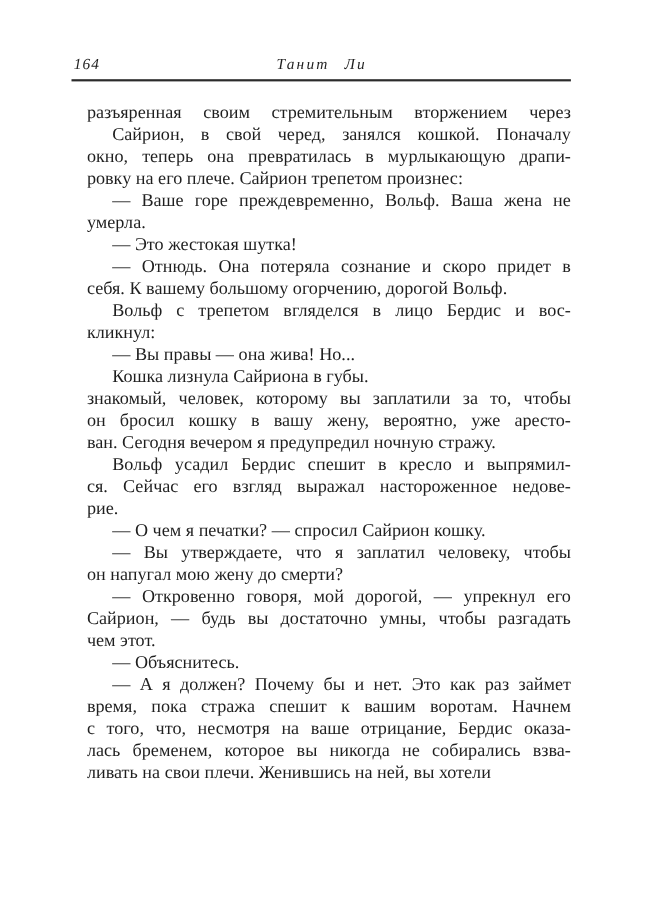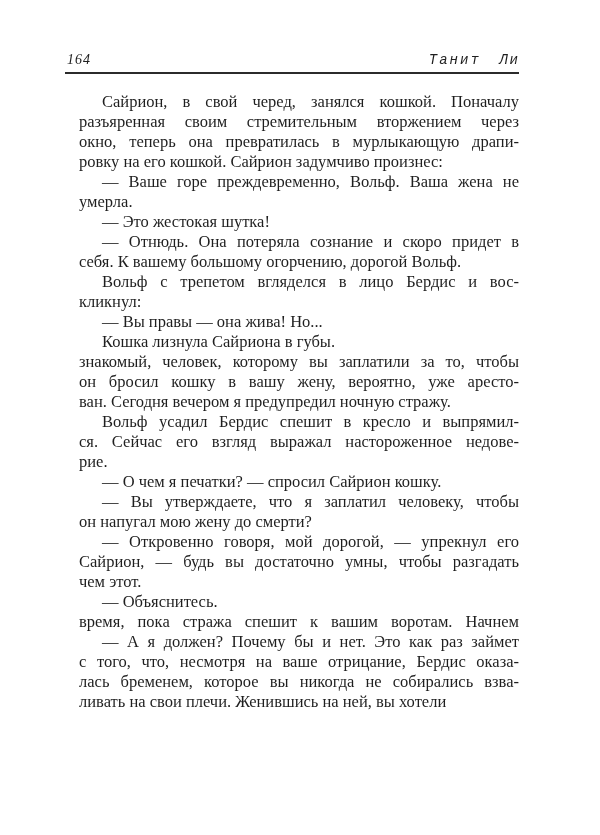--- a/index.html
+++ b/index.html
@@ -30,24 +30,23 @@
     position: absolute;
     left: 2px;
     top: 0;
     letter-spacing: 1px;
   }
   .running {
     position: absolute;
     left: 0;
     right: 0;
     top: 0;
-    text-align: right;
+    text-align: center;
     letter-spacing: 2px;
     word-spacing: 8px;
-    font-family: Liberation Mono, monospace;
   }
   .rule {
     position: absolute;
     top: 72px;
     left: 65px;
     width: 454px;
     height: 2px;
     background: var(--rule, #2b2b2b);
   }
   .body {
@@ -73,24 +72,24 @@
 <body>
 
 <div class="page" style="--bg: #ffffff; --ink: #1f1f1f; --rule: #2b2b2b;">
   <div class="header">
     <span class="pagenum">164</span>
     <span class="running">Танит Ли</span>
   </div>
   <div class="rule"></div>
   <div class="body">
       <div class="para">
+        <div class="line">разъяренная своим стремительным вторжением через</div>
         <div class="line first">Сайрион, в свой черед, занялся кошкой. Поначалу</div>
-        <div class="line">разъяренная своим стремительным вторжением через</div>
         <div class="line">окно, теперь она превратилась в мурлыкающую драпи-</div>
-        <div class="line last">ровку на его кошкой. Сайрион задумчиво произнес:</div>
+        <div class="line last">ровку на его плече. Сайрион трепетом произнес:</div>
       </div>
       <div class="para">
         <div class="line first">— Ваше горе преждевременно, Вольф. Ваша жена не</div>
         <div class="line last">умерла.</div>
       </div>
       <div class="para">
         <div class="line first last">— Это жестокая шутка!</div>
       </div>
       <div class="para">
         <div class="line first">— Отнюдь. Она потеряла сознание и скоро придет в</div>
@@ -125,20 +124,20 @@
       </div>
       <div class="para">
         <div class="line first">— Откровенно говоря, мой дорогой, — упрекнул его</div>
         <div class="line">Сайрион, — будь вы достаточно умны, чтобы разгадать</div>
         <div class="line last">чем этот.</div>
       </div>
       <div class="para">
         <div class="line first last">— Объяснитесь.</div>
       </div>
       <div class="para">
+        <div class="line first">— А я должен? Почему бы и нет. Это как раз займет</div>
         <div class="line">время, пока стража спешит к вашим воротам. Начнем</div>
-        <div class="line first">— А я должен? Почему бы и нет. Это как раз займет</div>
         <div class="line">с того, что, несмотря на ваше отрицание, Бердис оказа-</div>
         <div class="line">лась бременем, которое вы никогда не собирались взва-</div>
         <div class="line last">ливать на свои плечи. Женившись на ней, вы хотели</div>
       </div>
     </div>
 </div>
 
 </body></html>

